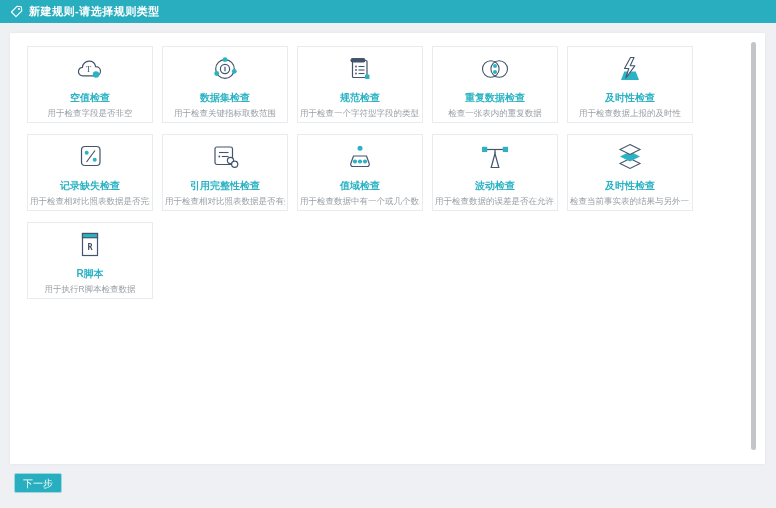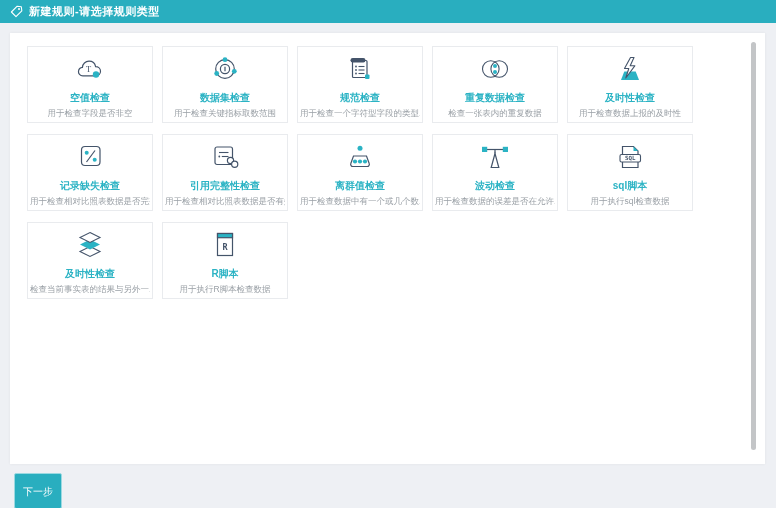--- a/index.html
+++ b/index.html
@@ -35,21 +35,21 @@
   }
   .card-desc{
     margin-top:4px;font-size:8.5px;color:#9aa0a6;line-height:10px;
     white-space:nowrap;max-width:120px;overflow:hidden;text-align:center;
   }
   .scrollbar{
     position:absolute;top:9px;right:9px;width:5px;height:408px;
     background:#c3c5c7;border-radius:3px;cursor:pointer;
   }
   .next-btn{
-    position:absolute;left:14px;top:473px;height:36px;box-sizing:border-box;
+    position:absolute;left:14px;top:473px;height:20px;box-sizing:border-box;
     padding:0 8px;background:#29aebf;color:#fff;font-size:10px;
     border:1px solid #9bd9e1;border-radius:2px;line-height:17px;
     font-family:inherit;cursor:pointer;
   }
 </style>
 </head>
 <body>
 
 <div class="header">
   <span style="display:flex;">
@@ -168,51 +168,39 @@
   <div class="card">
     <span class="card-icon">
           <svg width="36" height="30" viewBox="0 0 36 30">
             <circle cx="18" cy="6.3" r="2.5" fill="#2BB3C4"></circle>
             <path d="M11.5 14 H24.5 L27.2 21.5 A2.2 2.2 0 0 1 25.1 24.5 H10.9 A2.2 2.2 0 0 1 8.8 21.5 Z" fill="none" stroke="#44546A" stroke-width="1.2"></path>
             <circle cx="13" cy="19.5" r="2.1" fill="#2BB3C4"></circle>
             <circle cx="18" cy="19.5" r="2.1" fill="#2BB3C4"></circle>
             <circle cx="23" cy="19.5" r="2.1" fill="#2BB3C4"></circle>
           </svg>
         </span>
-    <div class="card-title">离群值检查</div>
+    <div class="card-title">值域检查</div>
     <div class="card-desc">用于检查数据中有一个或几个数...</div>
   </div>
 
 
   <div class="card">
     <span class="card-icon">
           <svg width="36" height="30" viewBox="0 0 36 30">
             <line x1="7" y1="7.5" x2="29" y2="7.5" stroke="#44546A" stroke-width="1.2"></line>
             <rect x="5" y="4.8" width="5.2" height="5.2" fill="#2BB3C4"></rect>
             <rect x="25.8" y="4.8" width="5.2" height="5.2" fill="#2BB3C4"></rect>
             <line x1="18" y1="7.5" x2="18" y2="11.5" stroke="#44546A" stroke-width="1.2"></line>
             <path d="M18 11.5 L14.2 25.5 H21.8 Z" fill="none" stroke="#44546A" stroke-width="1.2"></path>
           </svg>
         </span>
     <div class="card-title">波动检查</div>
     <div class="card-desc">用于检查数据的误差是否在允许...</div>
   </div>
 
-  <div class="card">
-    <span class="card-icon">
-          <svg width="36" height="30" viewBox="0 0 36 30">
-            <path d="M10.5 4.5 H21.5 L26 9 V25.5 H10.5 Z" fill="none" stroke="#44546A" stroke-width="1.2"></path>
-            <path d="M21.5 4.5 V9 H26 Z" fill="#2BB3C4"></path>
-            <rect x="8" y="12.5" width="20.5" height="7.5" rx="1.5" fill="#fff" stroke="#44546A" stroke-width="1.1"></rect>
-            <text x="18.2" y="18.3" font-size="5.8" font-weight="bold" fill="#44546A" text-anchor="middle" font-family="DejaVu Sans Mono,monospace">SQL</text>
-          </svg>
-        </span>
-    <div class="card-title">sql脚本</div>
-    <div class="card-desc">用于执行sql检查数据</div>
-  </div>
 
   <div class="card">
     <span class="card-icon">
           <svg width="36" height="30" viewBox="0 0 36 30">
             <path d="M18 16.5 L28 21.5 L18 26.5 L8 21.5 Z" fill="none" stroke="#44546A" stroke-width="1.1"></path>
             <path d="M18 9.5 L28 14.5 L18 19.5 L8 14.5 Z" fill="#2BB3C4"></path>
             <path d="M18 2.5 L28 7.5 L18 12.5 L8 7.5 Z" fill="#fff" stroke="#44546A" stroke-width="1.1"></path>
           </svg>
         </span>
     <div class="card-title">及时性检查</div>

